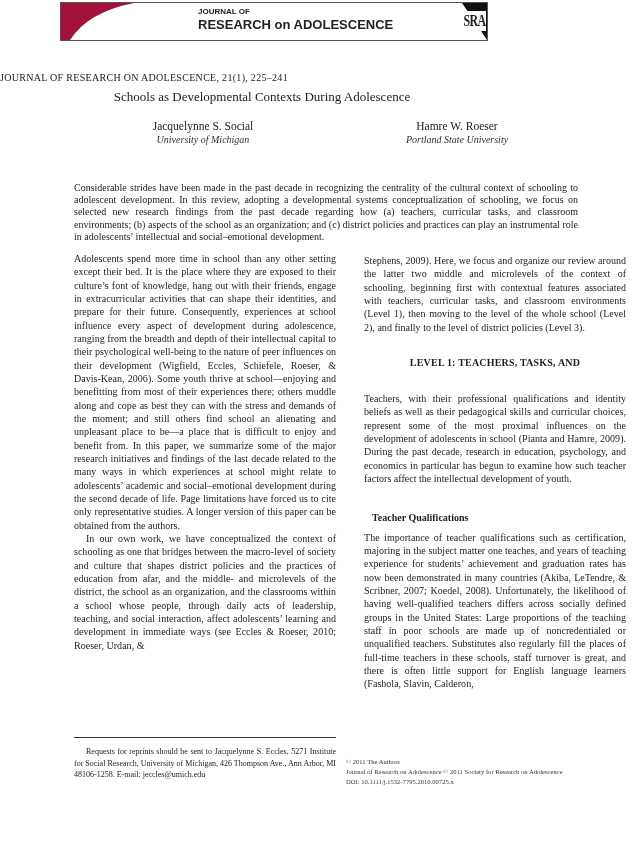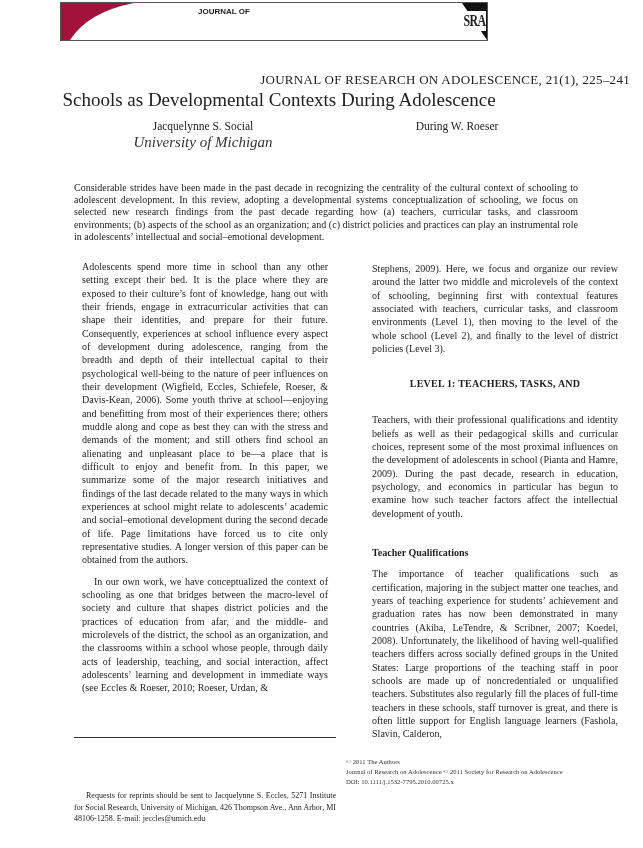--- a/index.html
+++ b/index.html
@@ -1,68 +1,70 @@
 <!DOCTYPE html>
 <html><head>
 <meta charset="utf-8">
 <style>
   html, body { margin: 0; padding: 0; background: #ffffff; }
   body { width: 643px; height: 848px; position: relative; overflow: hidden; font-family: "Liberation Serif", "DejaVu Serif", serif; color: #1a1a1a; }
   .banner-wrap { position: absolute; left: 60px; top: 2px; width: 428px; height: 39px; }
 
-  .journal-line { position: absolute; top: 72px; left: 0; width: 630px; text-align: right; font-size: 13px; letter-spacing: 0.3px; color: #222; }
+  .journal-line { position: absolute; top: 72px; left: 0; width: 630px; text-align: left; font-size: 10px; letter-spacing: 0.3px; color: #222; }
 
-  .title { position: absolute; top: 89px; left: 0; width: 524px; text-align: center; font-size: 19px; color: #222; padding-left: 17px; }
+  .title { position: absolute; top: 89px; left: 0; width: 524px; text-align: center; font-size: 13px; color: #222; }
   .author { position: absolute; top: 120px; text-align: center; width: 220px; }
   .author .name { font-size: 11.5px; color: #222; }
-  .author .affil { font-size: 15px; font-style: italic; color: #333; margin-top: 2px; text-align: center; }
+  .author .affil { font-size: 10px; font-style: italic; color: #333; margin-top: 2px; text-align: center; }
   .author.a1 { left: 93px; }
   .author.a2 { left: 347px; }
 
   .abstract { position: absolute; top: 182px; left: 74px; width: 504px; font-size: 10px; line-height: 12.2px; text-align: justify; color: #222; }
 
   .col { position: absolute; top: 252px; width: 262px; font-size: 10.05px; line-height: 13.33px; text-align: justify; color: #1e1e1e; hyphens: manual; }
   .col.left { left: 74px; }
   .col.right { left: 364px; top: 254px; }
-  .col p { margin: 8px; }
+  .col p { margin: 0; }
   .col p.indent { text-indent: 12px; }
 
   .section-heading { text-align: center; font-weight: bold; font-size: 10px; line-height: 13px; margin: 22px 0 23px 0; letter-spacing: 0.2px; }
   .sub-heading { font-weight: bold; font-size: 10px; margin: 26px 0 6px 8px; }
 
   .footnote-rule { position: absolute; left: 74px; top: 737px; width: 262px; height: 1px; background: #333; }
-  .footnote { position: absolute; left: 74px; top: 746px; width: 262px; font-size: 8px; line-height: 11.5px; text-align: justify; text-indent: 12px; color: #222; margin-top: 44px; }
+  .footnote { position: absolute; left: 74px; top: 746px; width: 262px; font-size: 8px; line-height: 11.5px; text-align: justify; text-indent: 12px; color: #222; }
 
   .copyright { position: absolute; left: 346px; top: 757px; width: 280px; font-size: 6.6px; line-height: 10px; color: #333; }
 </style>
 </head>
 <body>
 
 <div class="banner-wrap">
   <svg class="swoosh" width="428" height="39" viewBox="0 0 428 39" style="position:absolute;left:0;top:0;">
     <rect x="0.5" y="0.5" width="427" height="38" fill="#ffffff" stroke="#555555" stroke-width="1"></rect>
     <path d="M1 1 L 74 1 Q 28 10 10 38 L 1 38 Z" fill="#a3123a"></path>
     <path d="M 402 1 L 427 1 L 427 38 Z" fill="#111111"></path>
   </svg>
   <div class="jtitle" style="position:absolute;left:138px;top:6px;font-family:'Liberation Sans','DejaVu Sans',sans-serif;line-height:1;color:#222;">
     <div class="small" style="font-size:8px;font-weight:bold;">JOURNAL OF</div>
+    <div class="big" style="font-size:13px;font-weight:bold;margin-top:2px;">RESEARCH on ADOLESCENCE</div>
   </div>
   <div style="position:absolute;right:2px;top:9px;font-family:'Liberation Serif','DejaVu Serif',serif;font-size:17px;font-weight:bold;letter-spacing:-1px;color:#222;transform:scaleX(0.7);transform-origin:right center;background:linear-gradient(90deg,#fff 0,#fff 100%);padding:0 1px;">SRA</div>
 </div>
 
 <div class="journal-line">JOURNAL OF RESEARCH ON ADOLESCENCE, 21(1), 225–241</div>
 
 <div class="title">Schools as Developmental Contexts During Adolescence</div>
 
 <div class="author a1">
   <div class="name">Jacquelynne S. Social</div>
   <div class="affil">University of Michigan</div>
 </div>
 <div class="author a2">
-  <div class="name">During W. Roeser</div>
+  <div class="name">Hamre W. Roeser</div>
+  <div class="affil">Portland State University</div>
 </div>
 
 <div class="abstract">Considerable strides have been made in the past decade in recognizing the centrality of the cultural context of schooling to adolescent development. In this review, adopting a developmental systems conceptualization of schooling, we focus on selected new research findings from the past decade regarding how (a) teachers, curricular tasks, and classroom environments; (b) aspects of the school as an organization; and (c) district policies and practices can play an instrumental role in adolescents’ intellectual and social–emotional development.</div>
 
 <div class="col left">
   <p>Adolescents spend more time in school than any other setting except their bed. It is the place where they are exposed to their culture’s font of knowledge, hang out with their friends, engage in extracurricular activities that can shape their identities, and prepare for their future. Consequently, experiences at school influence every aspect of development during ado­lescence, ranging from the breadth and depth of their intellectual capital to their psychological well-being to the nature of peer influences on their development (Wigfield, Eccles, Schiefele, Roeser, &amp; Davis-Kean, 2006). Some youth thrive at school—enjoying and benefitting from most of their experiences there; others muddle along and cope as best they can with the stress and demands of the moment; and still others find school an alienating and unpleasant place to be—a place that is difficult to enjoy and benefit from. In this paper, we summarize some of the major research initiatives and findings of the last decade related to the many ways in which experiences at school might relate to adolescents’ academic and social–emotional development during the second decade of life. Page limitations have forced us to cite only representative studies. A longer version of this paper can be obtained from the authors.</p>
   <p class="indent">In our own work, we have conceptualized the context of schooling as one that bridges between the macro-level of society and culture that shapes dis­trict policies and the practices of education from afar, and the middle- and microlevels of the district, the school as an organization, and the classrooms within a school whose people, through daily acts of lead­ership, teaching, and social interaction, affect ado­lescents’ learning and development in immediate ways (see Eccles &amp; Roeser, 2010; Roeser, Urdan, &amp;</p>
 </div>
 
 <div class="footnote-rule"></div>

